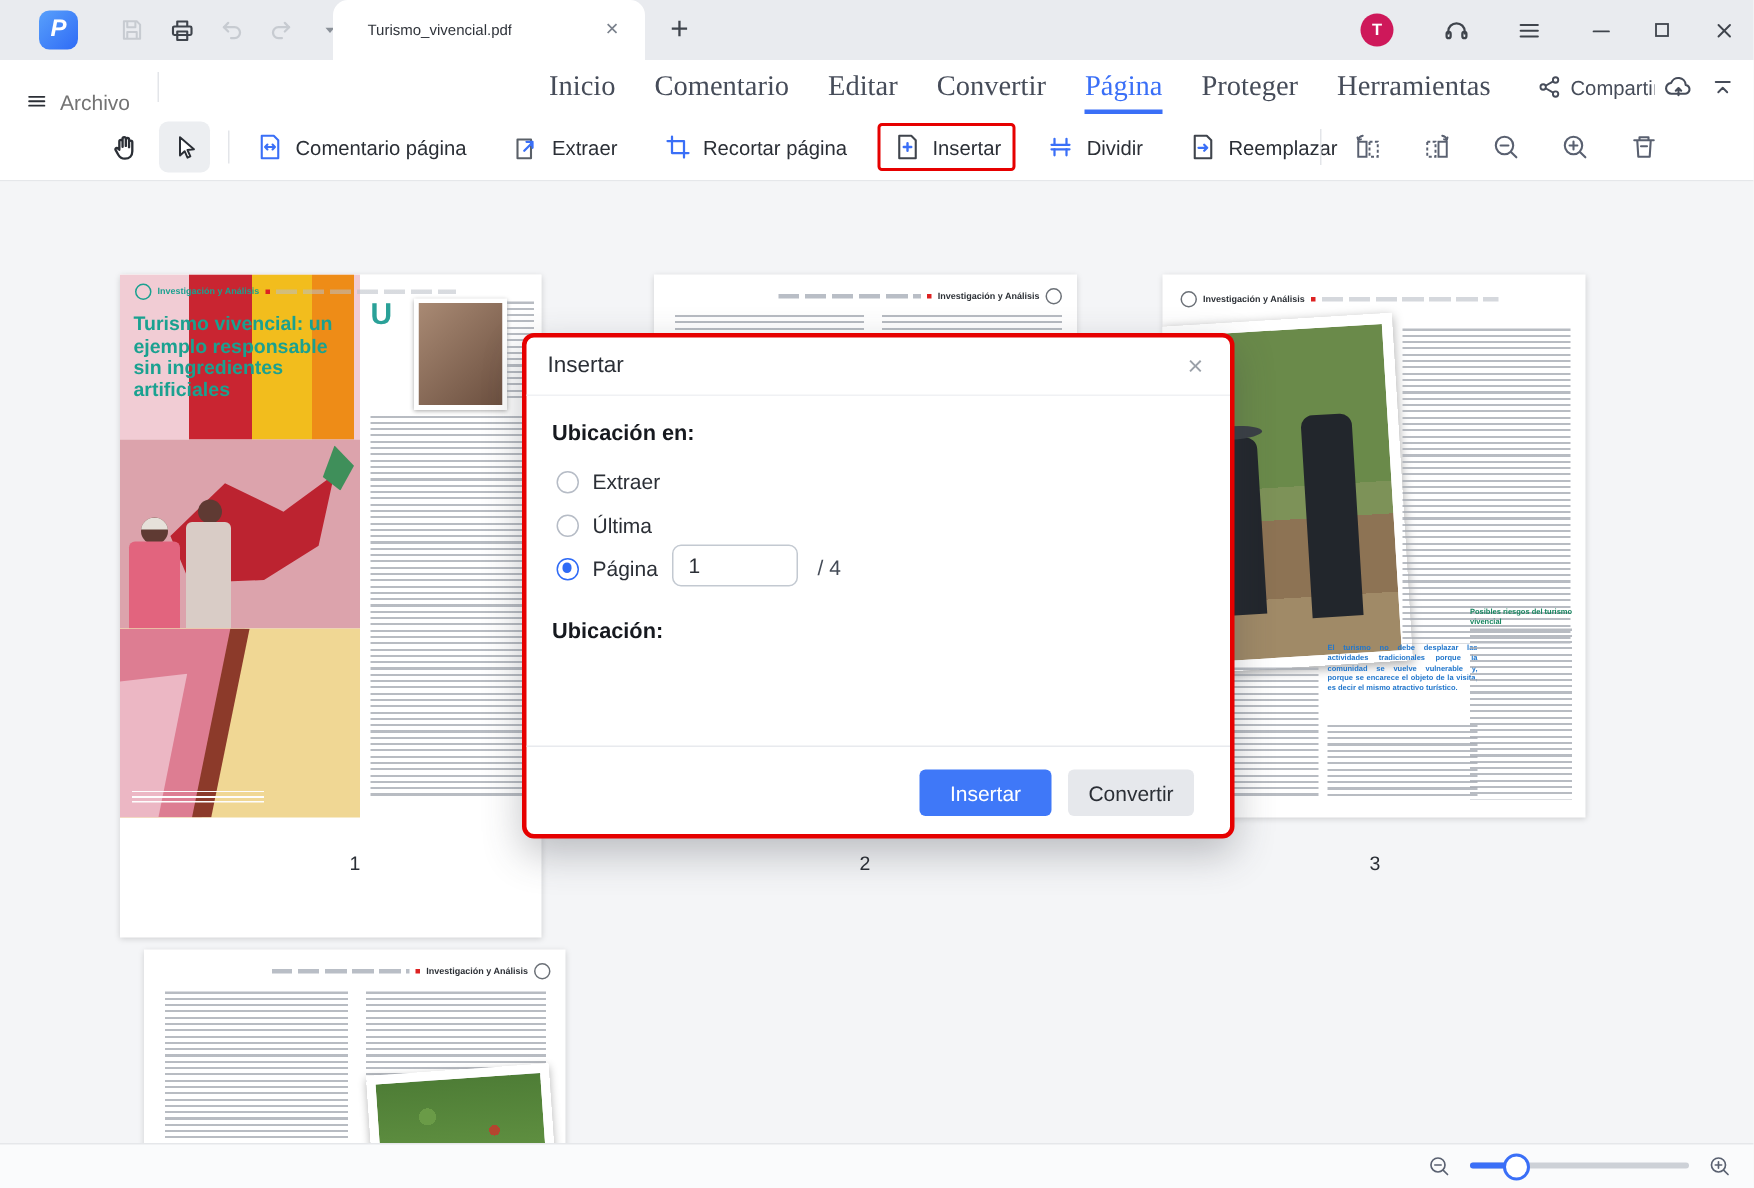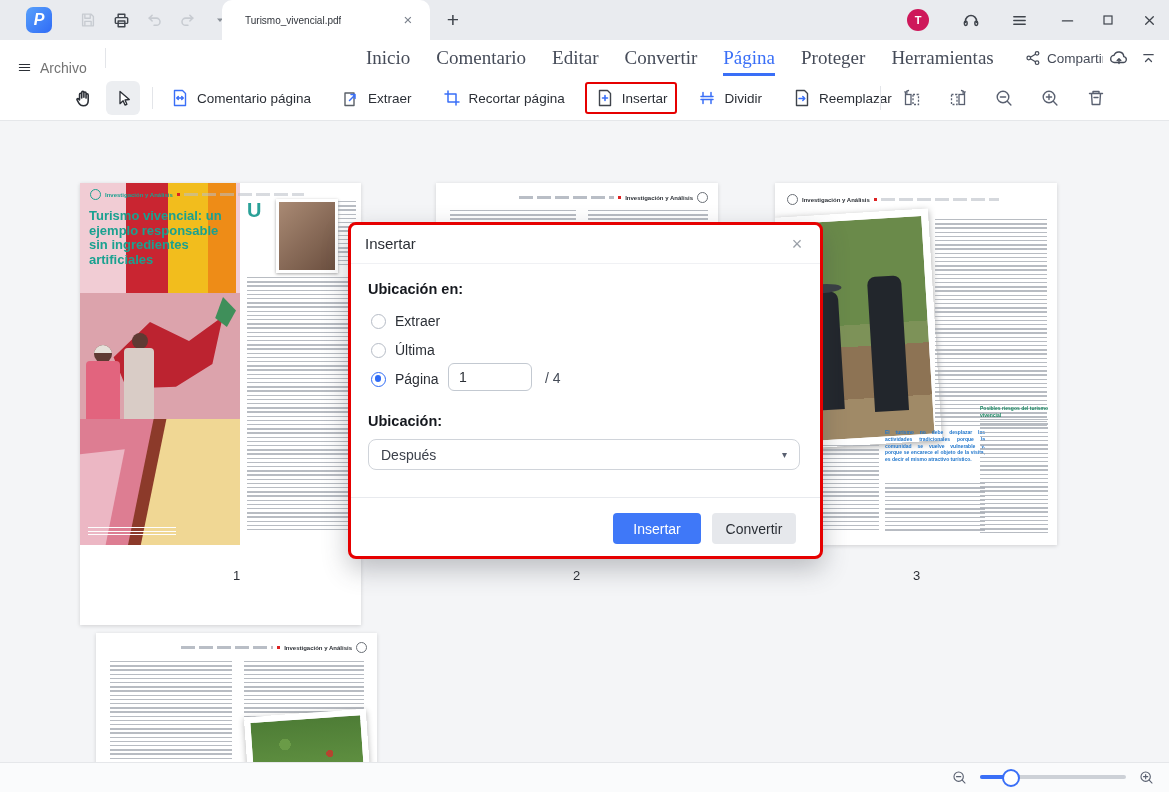--- a/index.html
+++ b/index.html
@@ -461,24 +461,20 @@
       <span>Última</span>
     </div>
     <div class="radio-row" style="top:146px">
       <span class="radio sel"></span>
       <span>Página</span>
     </div>
     <input class="page-input" value="1" style="">
     <span class="page-total">/ 4</span>
 
     <div class="dlg-section" style="top:188px">Ubicación:</div>
-    <div class="dlg-select">
-      <span>Después</span>
-      <span class="caret">▾</span>
-    </div>
 
     <div class="dlg-divider"></div>
     <div class="btn btn-primary">Insertar</div>
     <div class="btn btn-secondary">Convertir</div>
   </div>
 
   <div class="statusbar">
     <div class="zoom-controls">
       <span>
         <svg width="17" height="17" viewBox="0 0 20 20" fill="none" stroke="currentColor" stroke-width="1.3" stroke-linecap="round">

